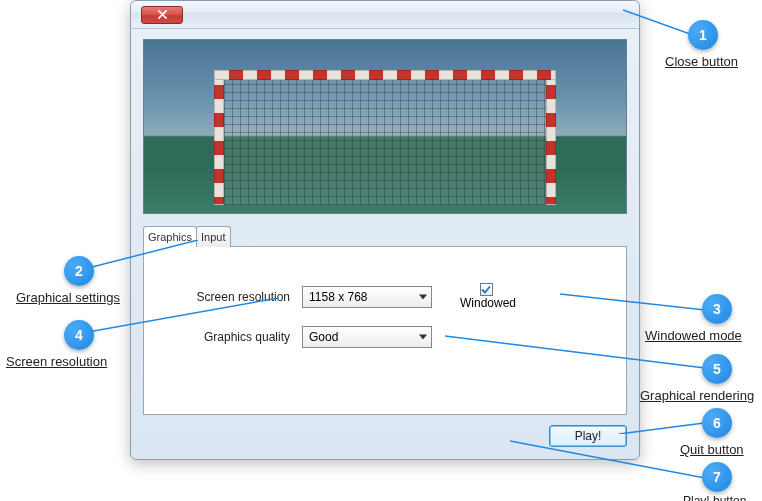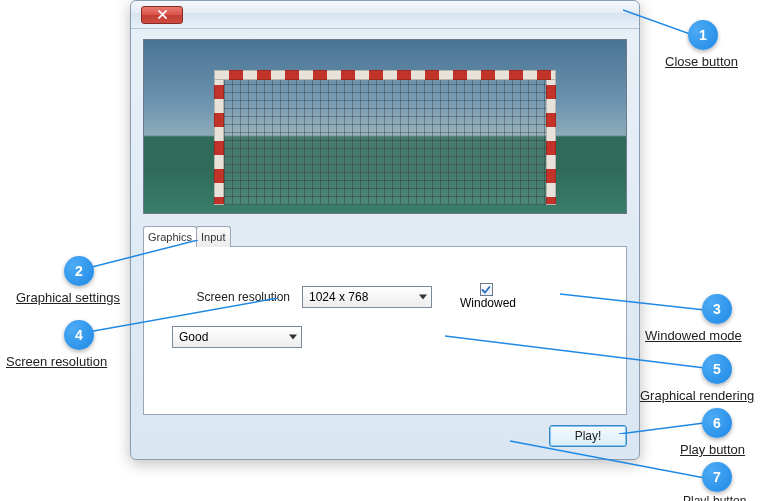--- a/index.html
+++ b/index.html
@@ -264,34 +264,35 @@
       <div class="tab">
         <span>Input</span>
       </div>
     </div>
 
     <div class="tabpanel">
 
       <div class="form-row">
         <div class="form-label">Screen resolution</div>
         <div class="select">
-          <span>1024 x 768</span>
+          <span>1158 x 768</span>
           <span class="arrow"></span>
         </div>
         <label class="checkbox-wrap">
           <span class="checkbox">
             <svg viewBox="0 0 10 10">
               <path d="M1.5 5 L4 7.5 L8.5 2" stroke="#2a6fbf" stroke-width="1.8" fill="none" stroke-linecap="round" stroke-linejoin="round"></path>
             </svg>
           </span>
           <span>Windowed</span>
         </label>
       </div>
 
       <div class="form-row">
+        <div class="form-label">Graphics quality</div>
         <div class="select">
           <span>Good</span>
           <span class="arrow"></span>
         </div>
       </div>
 
     </div>
 
     <div class="button-row">
       <div class="btn primary">
@@ -341,21 +342,21 @@
   <span>5</span>
 </div>
 <div class="callout-label" style="left:640px; top:388px;">Graphical rendering</div>
 
 <svg class="leader" style="left:619px; top:420px;" width="85" height="14">
   <line x1="0" y1="14" x2="85" y2="3" stroke="#1e88e5" stroke-width="1.5"></line>
 </svg>
 <div class="callout" style="left:702px; top:408px;">
   <span>6</span>
 </div>
-<div class="callout-label" style="left:680px; top:442px;">Play button</div>
+<div class="callout-label" style="left:680px; top:442px;">Quit button</div>
 
 <svg class="leader" style="left:510px; top:440px;" width="195" height="40">
   <line x1="0" y1="1" x2="195" y2="38" stroke="#1e88e5" stroke-width="1.5"></line>
 </svg>
 <div class="callout" style="left:702px; top:462px;">
   <span>7</span>
 </div>
 <div class="callout-label" style="left:683px; top:494px; font-size:12px;">Play! button</div>
 
 </body></html>

